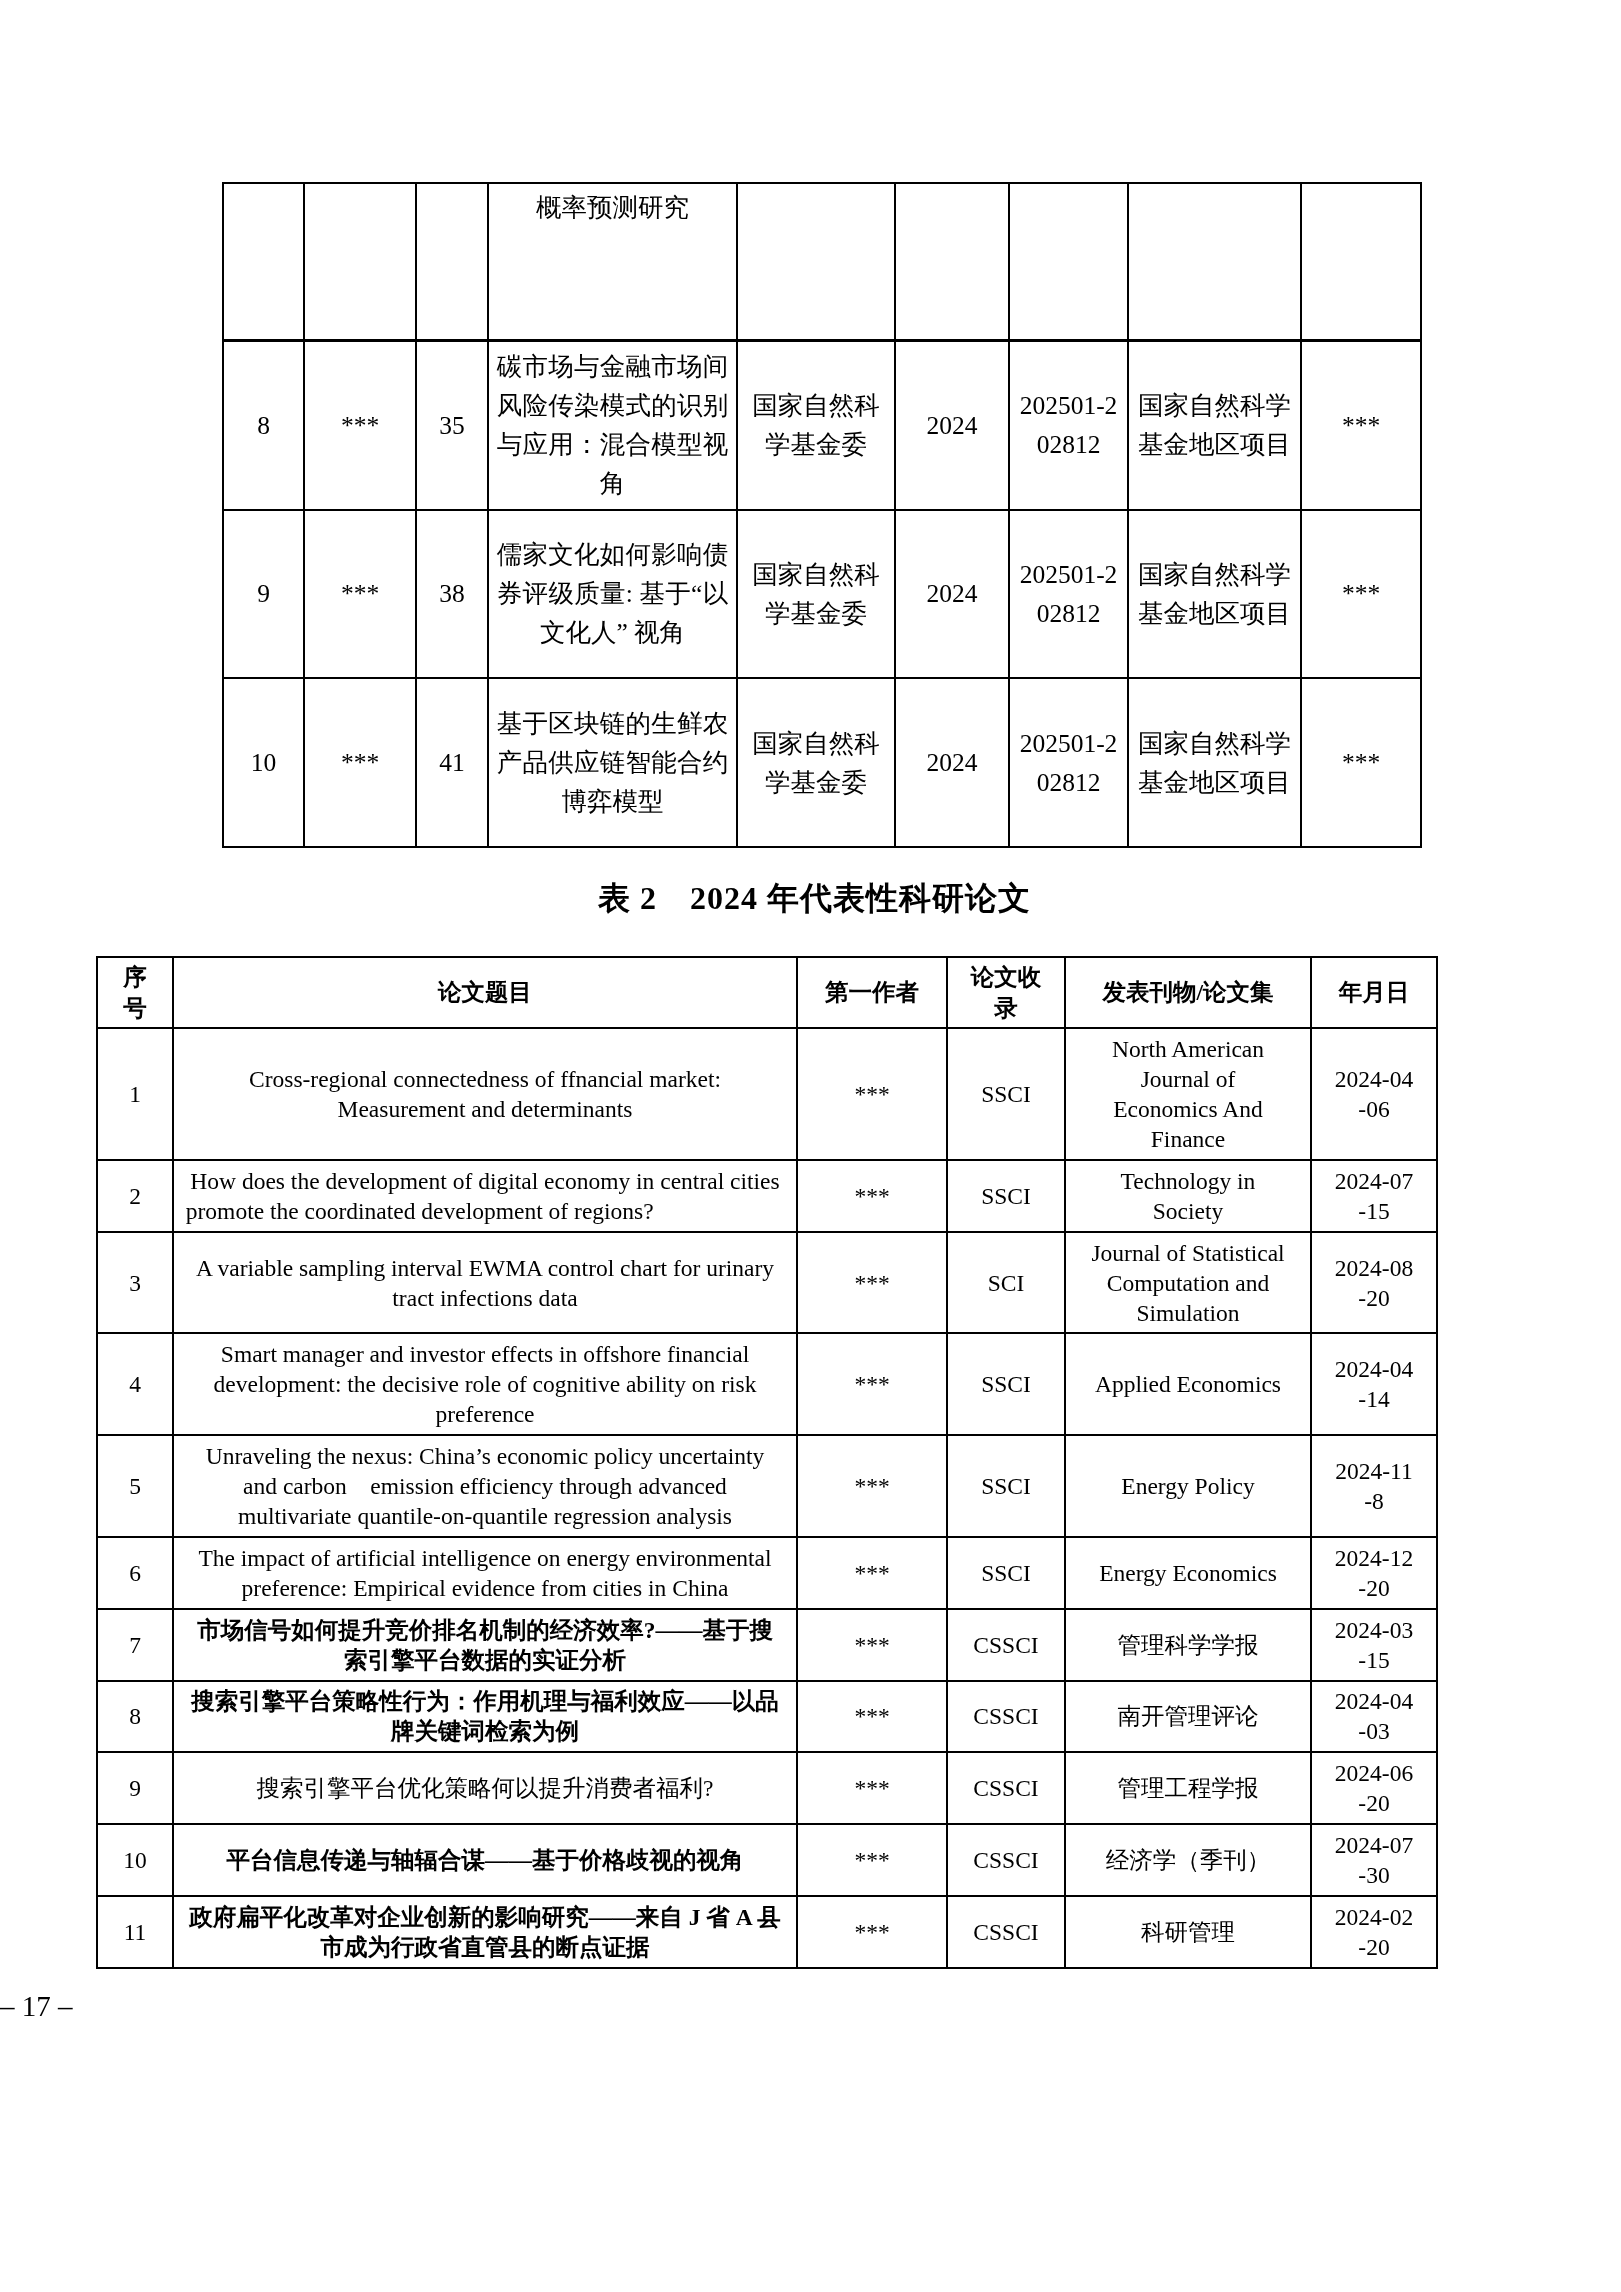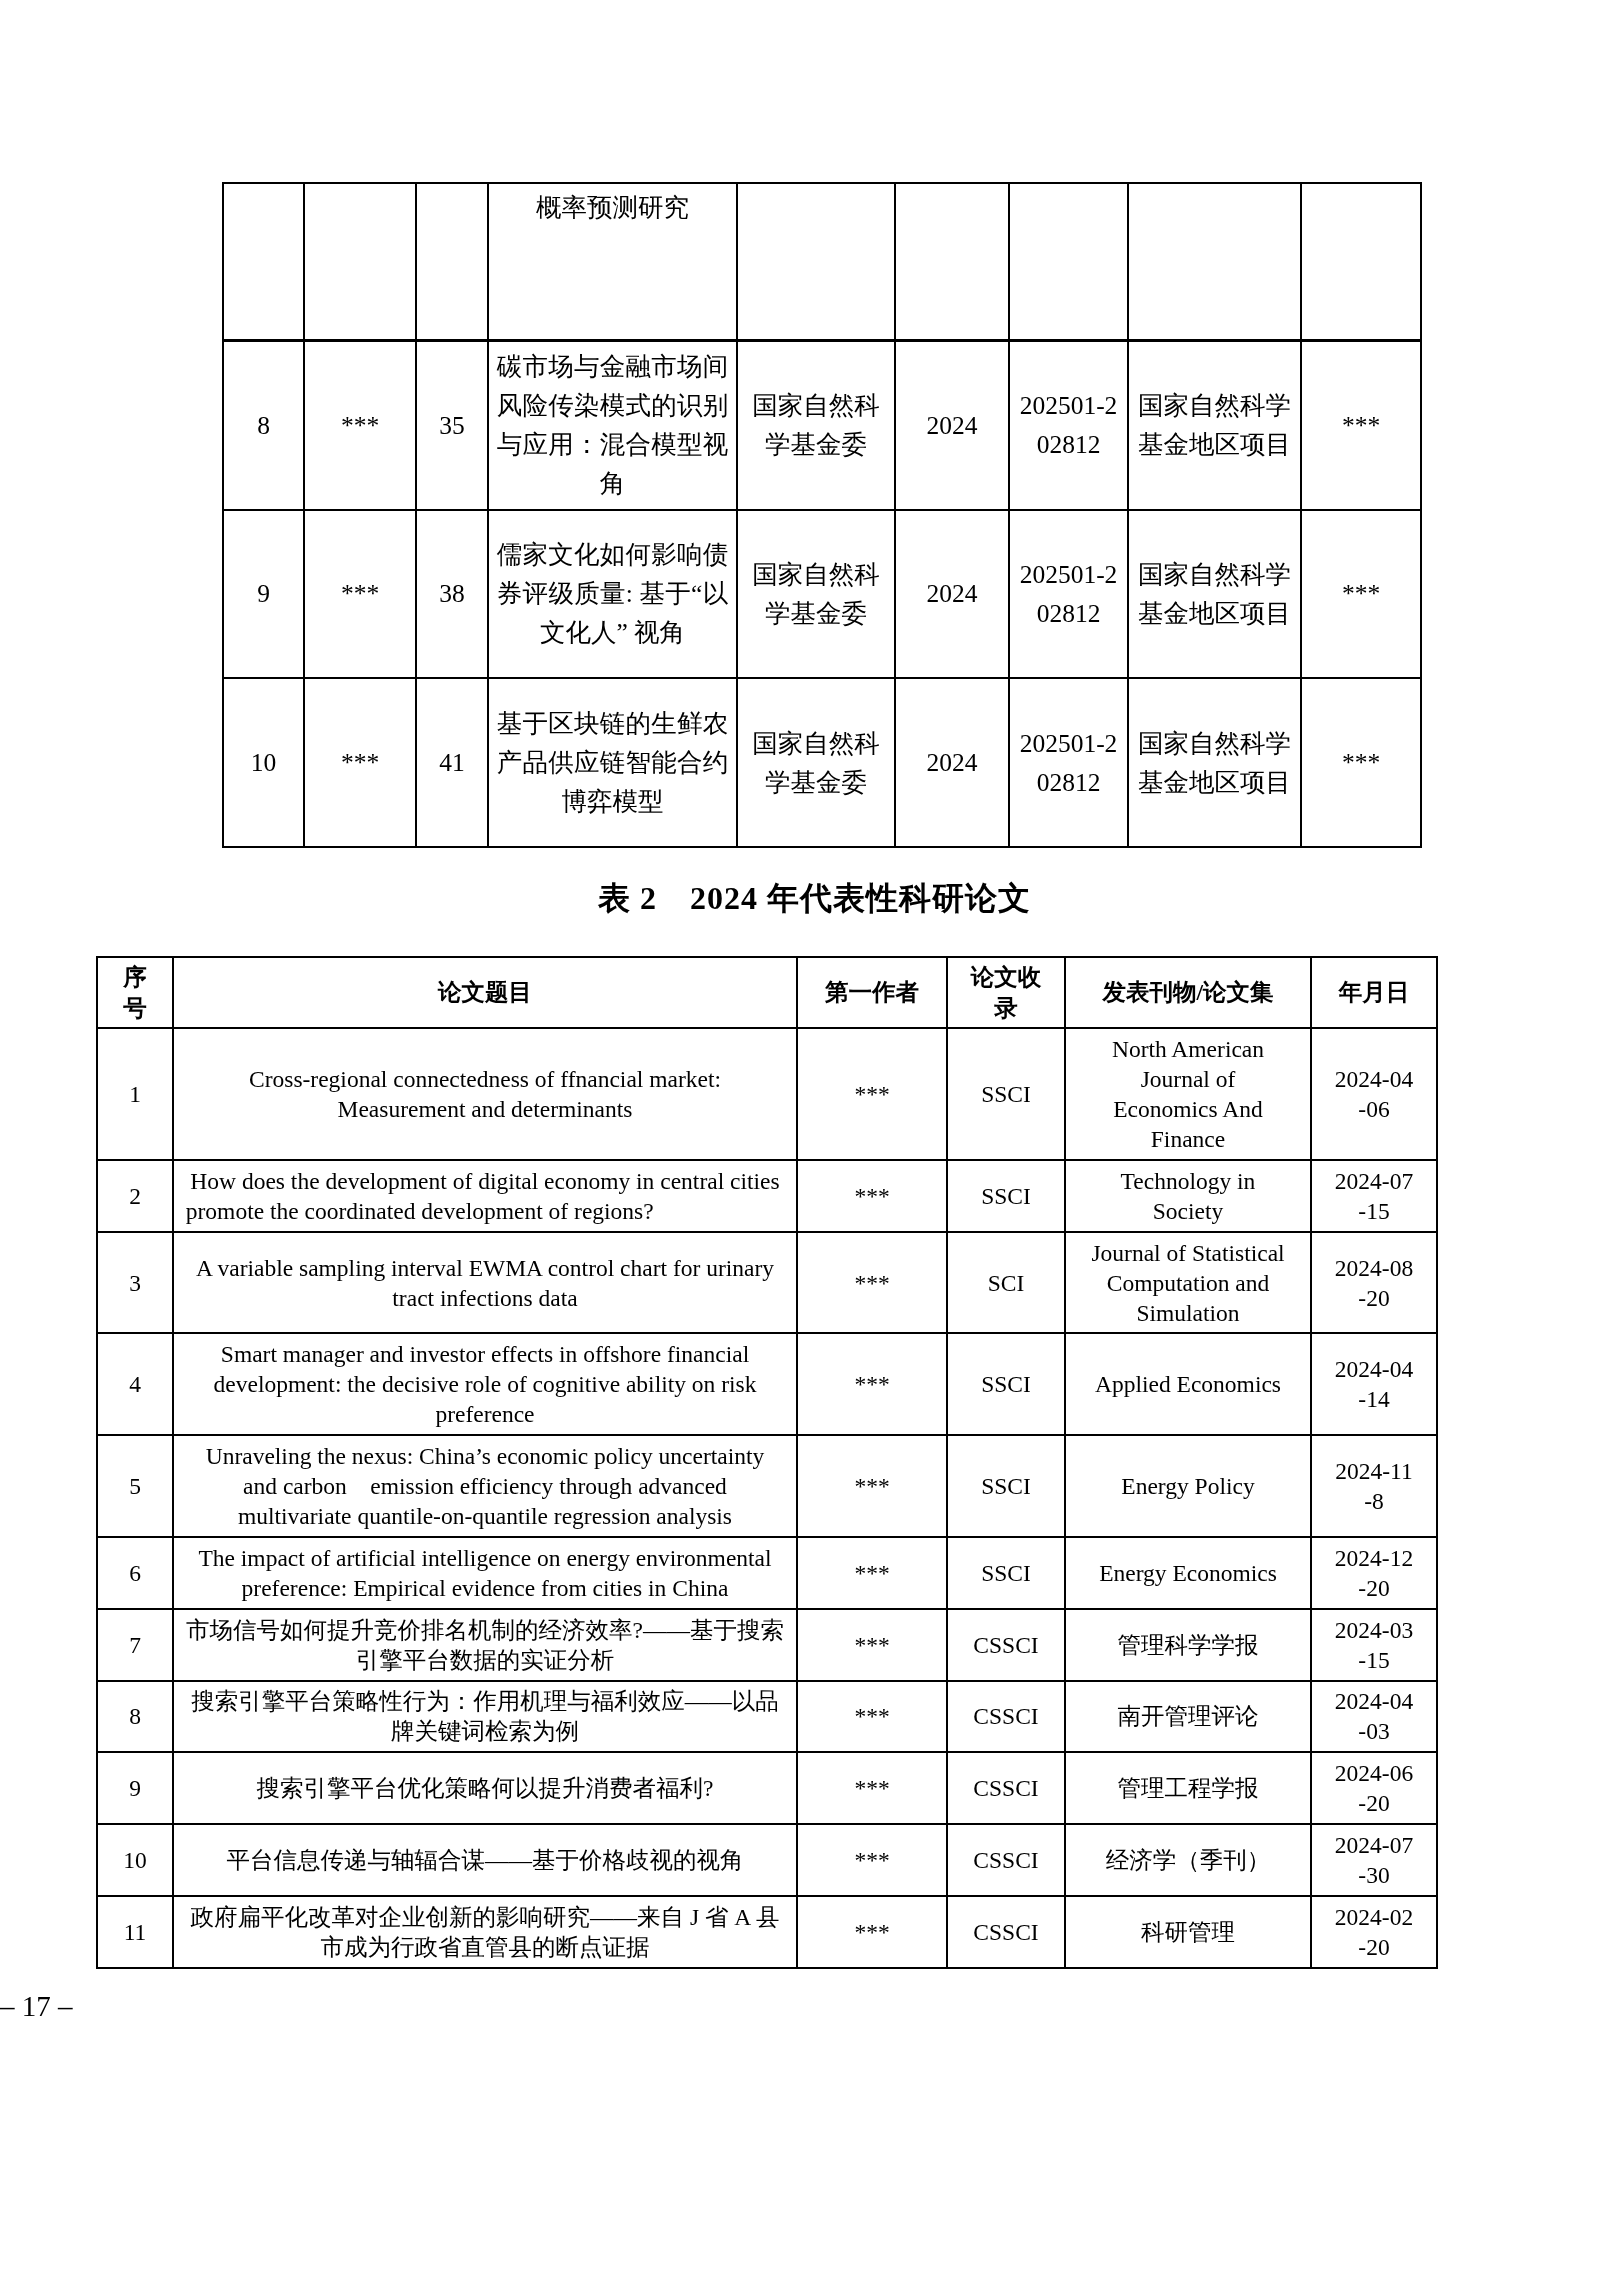--- a/index.html
+++ b/index.html
@@ -30,21 +30,21 @@
   .t2 col.w4{width:118px} .t2 col.w5{width:246px} .t2 col.w6{width:126px}
   .t2 th { border:2px solid #000; font-weight:bold; font-size:23.5px;
            line-height:31px; height:69px; padding:0 15.7px; text-align:center;
            vertical-align:middle; }
   .t2 td { border:2px solid #000; line-height:30px; padding:4.9px 9.8px;
            vertical-align:middle; text-align:center; height:59px; }
   .t2 td.title { white-space:pre-wrap; padding:4.9px 11.8px; }
   .t2 td.journal { padding:4.9px 19.6px; }
   .al-center { text-align:center; }
   .al-justify { text-align:justify; text-align-last:left; }
-  .al-justify-center { text-align:justify; text-align-last:center; }
+  .al-justify-center { text-align:justify; text-align-last:center;font-weight:bold; }
   
   .pageno { margin-top:21.6px; text-align:left; padding-right:202px;
             font-size:29px; }
 </style>
 </head>
 <body>
 
 <div class="page">
 
   <table class="t1">

